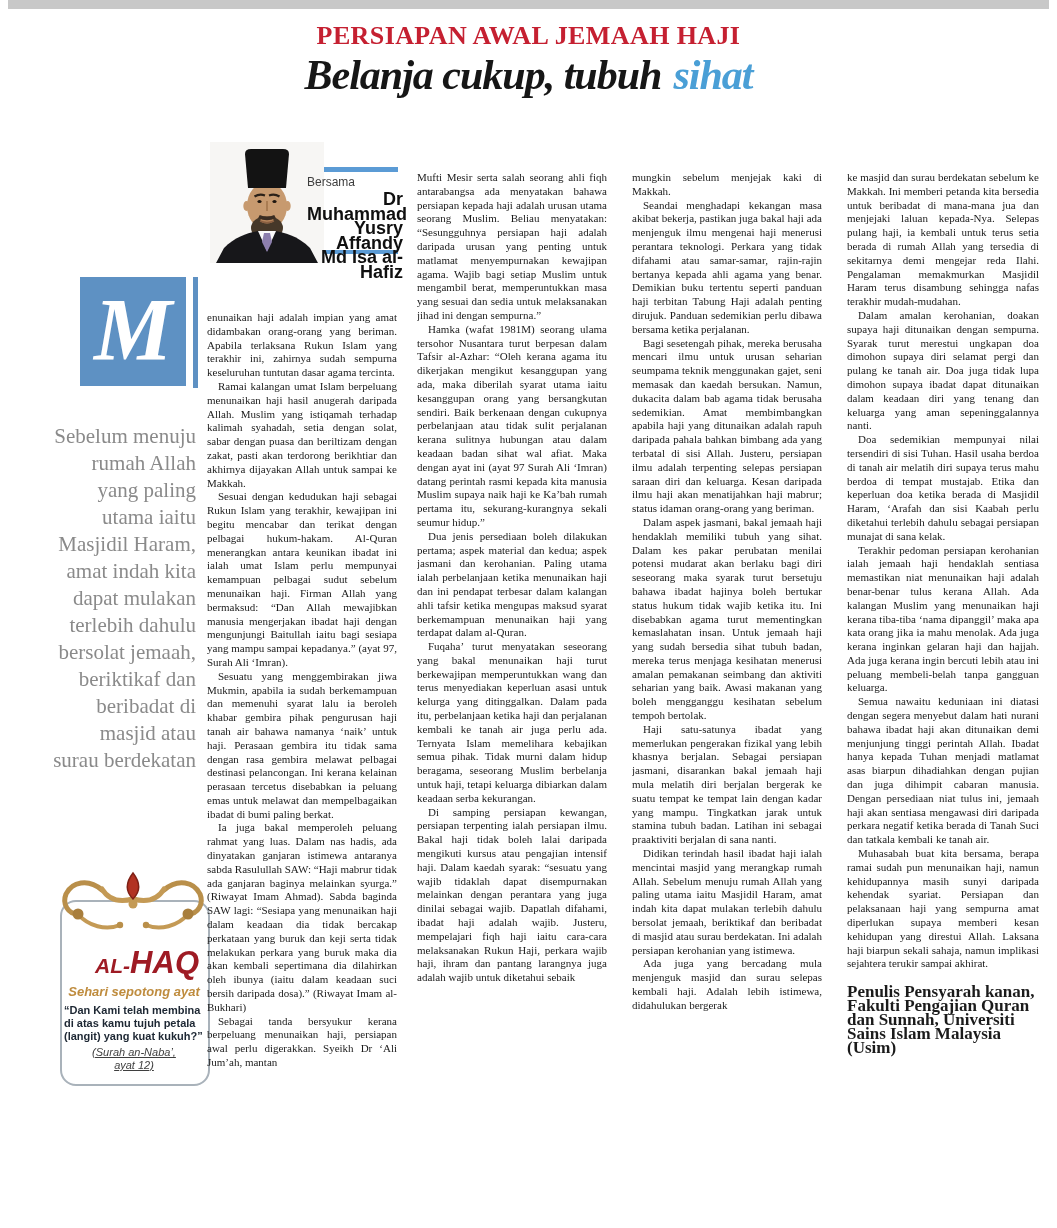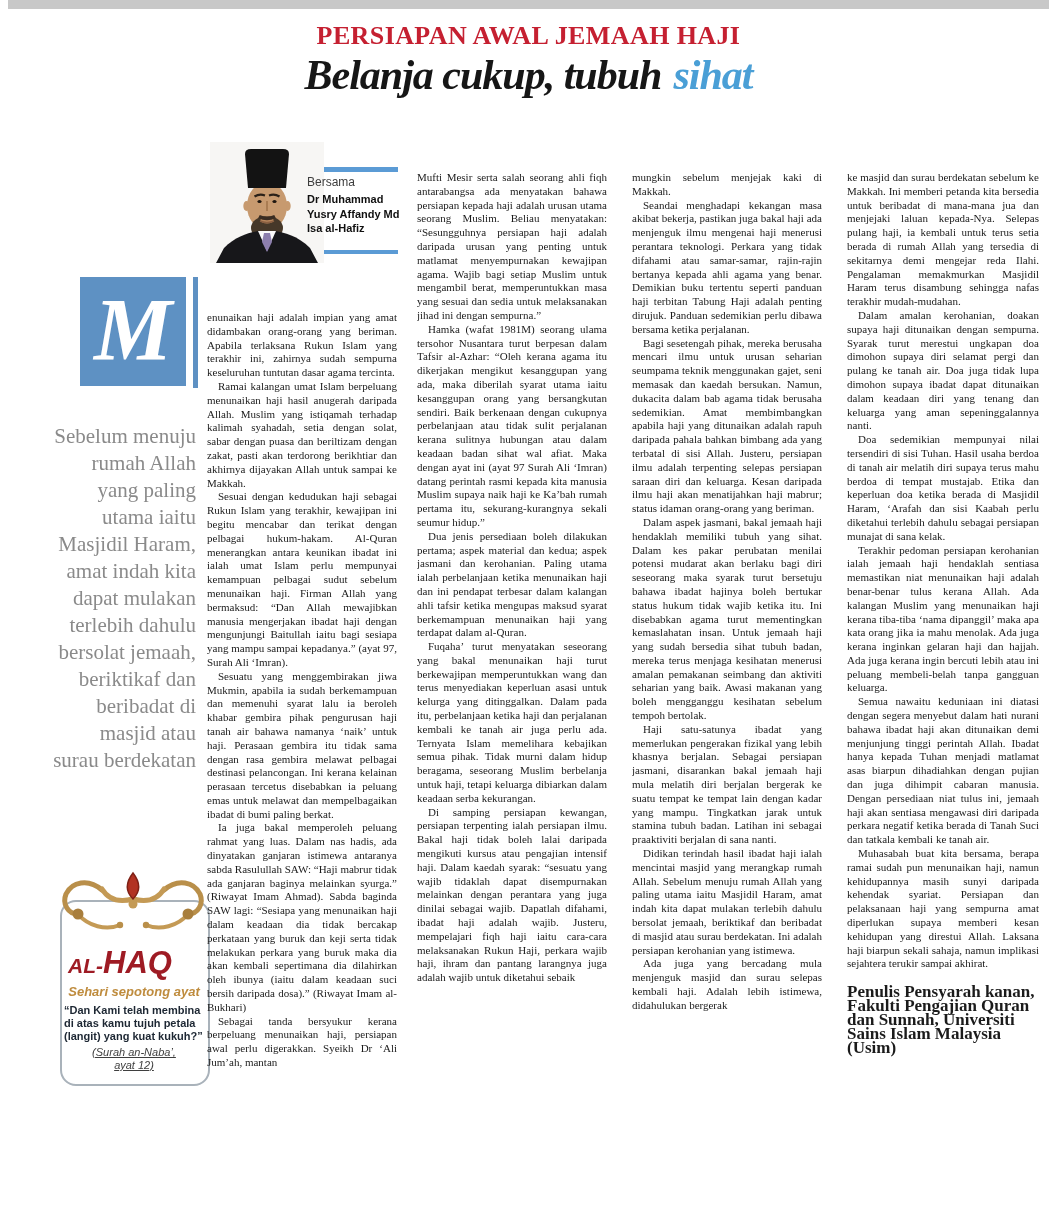--- a/index.html
+++ b/index.html
@@ -26,21 +26,21 @@
   .rule-top    { left:229px; top:167px; width:169px; height:5px; }
   .rule-bottom { left:229px; top:250px; width:169px; height:4px; }
   .photo { position:absolute; left:210px; top:142px; width:114px; height:121px; z-index:2; }
   .byline-label {
     position:absolute; left:307px; top:175px; z-index:2;
     font-family:"Liberation Sans","DejaVu Sans",sans-serif; font-size:12px; color:#3d3d3d;
   }
   .byline-name {
     position:absolute; left:307px; top:192px; width:96px; z-index:2;
     font-family:"Liberation Sans","DejaVu Sans",sans-serif;
-    font-weight:bold; font-size:11px; line-height:14.5px; color:#101010;
+    font-weight:bold; font-size:18px; line-height:14.5px; color:#101010;text-align:right;
   }
 
   
   .dropcap-box {
     position:absolute; left:80px; top:277px; width:106px; height:109px;
     background:#5e91c3; text-align:center;
   }
   .dropcap-box span {
     font-style:italic; font-weight:bold; font-size:88px; line-height:106px; color:#ffffff;
   }
@@ -50,21 +50,21 @@
     position:absolute; left:50px; top:423px; width:146px;
     text-align:right; font-size:21px; line-height:27px; color:#8a8a8a;
   }
 
   .alhaq-box {
     position:absolute; left:60px; top:900px; width:146px; height:182px;
     border:2px solid #a9b2ba; border-radius:16px; background:#fff;
   }
   .alhaq-ornament { position:absolute; left:58px; top:868px; width:150px; height:78px; z-index:2; }
   .alhaq-title {
-    position:absolute; left:68px; top:946px; width:148px; text-align:left; z-index:3;
+    position:absolute; left:51px; top:946px; width:148px; text-align:right; z-index:3;
     font-family:"Liberation Sans","DejaVu Sans",sans-serif;
     font-weight:bold; font-style:italic; color:#9e1b24; line-height:34px; white-space:nowrap;
   }
   .alhaq-title .t-small { font-size:21px; }
   .alhaq-title .t-big   { font-size:31px; }
   .alhaq-sub {
     position:absolute; left:60px; top:984px; width:148px; text-align:center;
     font-family:"Liberation Sans","DejaVu Sans",sans-serif;
     font-weight:bold; font-style:italic; font-size:13px; color:#bf8c3e;
   }

